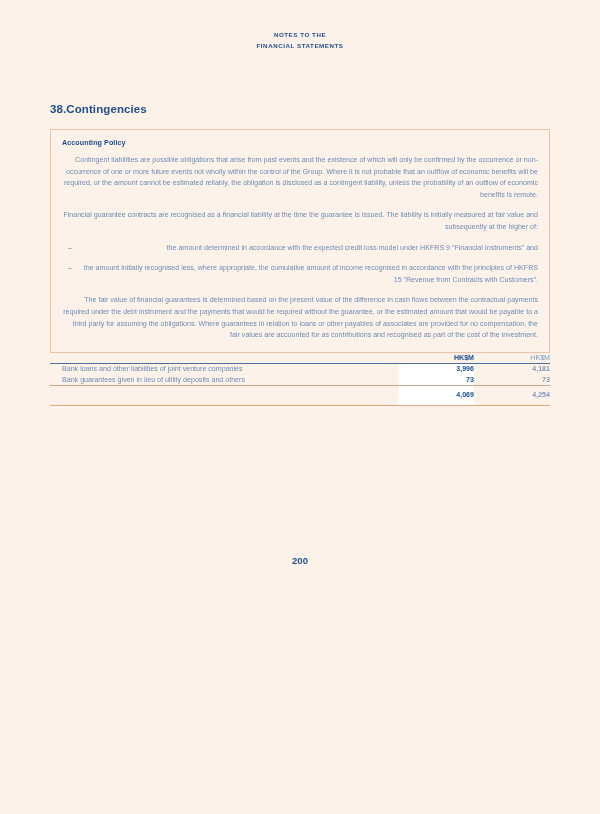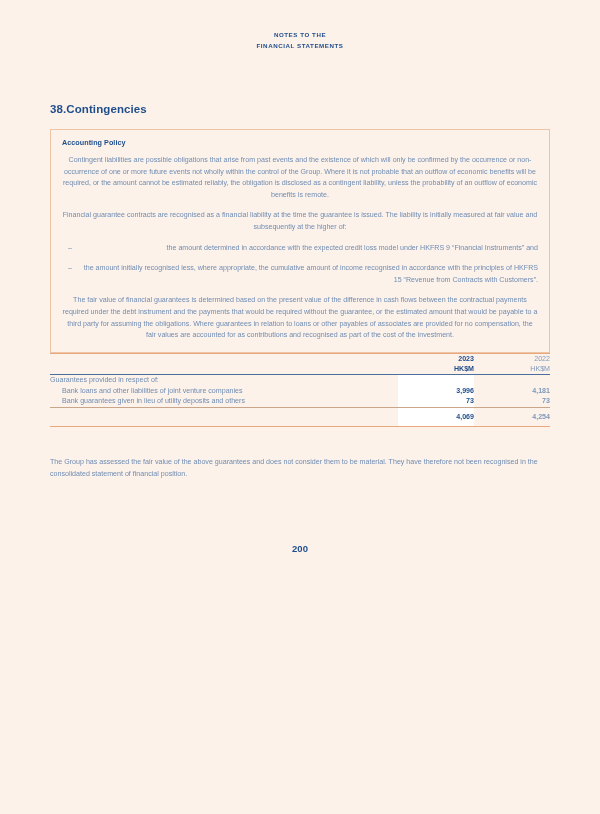--- a/index.html
+++ b/index.html
@@ -64,21 +64,21 @@
     font-weight: bold;
     color: #1f4e8c;
     margin-bottom: 8px;
     letter-spacing: 0.05px;
   }
   .policy-para {
     font-size: 7.1px;
     line-height: 11.6px;
     color: #6e8cb3;
     margin: 0 0 9px 0;
-    text-align: center;
+    text-align: right;
   }
   .policy-para:last-child { margin-bottom: 0; }
 
   .bullet-row {
     display: flex;
     font-size: 7.1px;
     line-height: 11.6px;
     color: #6e8cb3;
     margin: 0 0 9px 0;
     padding-left: 6px;
@@ -168,21 +168,21 @@
     left: 50px;
     width: 500px;
     font-size: 7.1px;
     line-height: 11.6px;
     color: #6e8cb3;
   }
 
   
   .page-number {
     position: absolute;
-    bottom: 38px;
+    bottom: 26px;
     left: 0;
     width: 600px;
     text-align: center;
     font-size: 9.5px;
     font-weight: bold;
     color: #1f4e8c;
   }
 </style>
 </head>
 <body>
@@ -217,53 +217,42 @@
   </div>
 
   <div class="table-wrap">
     <table class="fin-table">
       <colgroup>
         <col class="c-label">
         <col class="c-y1">
         <col class="c-y2">
       </colgroup>
       <thead>
-        <tr class="hdr-rule-top">
-          <th class="hdr-cell"></th>
-          <th class="hdr-cell cur">2023</th>
-          <th class="hdr-cell">2022</th>
-        </tr>
         <tr class="hdr-rule-bottom">
           <th class="hdr-cell"></th>
           <th class="hdr-cell cur">HK$M</th>
           <th class="hdr-cell">HK$M</th>
         </tr>
       </thead>
       <tbody>
         <tr>
-          <td class="row-label">Guarantees provided in respect of:</td>
-          <td class="num cur hl"></td>
-          <td class="num"></td>
-        </tr>
-        <tr>
           <td class="row-label indent">Bank loans and other liabilities of joint venture companies</td>
           <td class="num cur hl">3,996</td>
           <td class="num">4,181</td>
         </tr>
         <tr>
           <td class="row-label indent">Bank guarantees given in lieu of utility deposits and others</td>
           <td class="num cur hl">73</td>
           <td class="num">73</td>
         </tr>
         <tr class="total-row">
           <td class="row-label"></td>
           <td class="num cur hl">4,069</td>
           <td class="num">4,254</td>
         </tr>
       </tbody>
     </table>
   </div>
 
-  <div class="closing-note">The Group has assessed the fair value of the above guarantees and does not consider them to be material. They have therefore not been recognised in the consolidated statement of financial position.</div>
 
   <div class="page-number">200</div>
 
 </div>
 
 </body></html>

